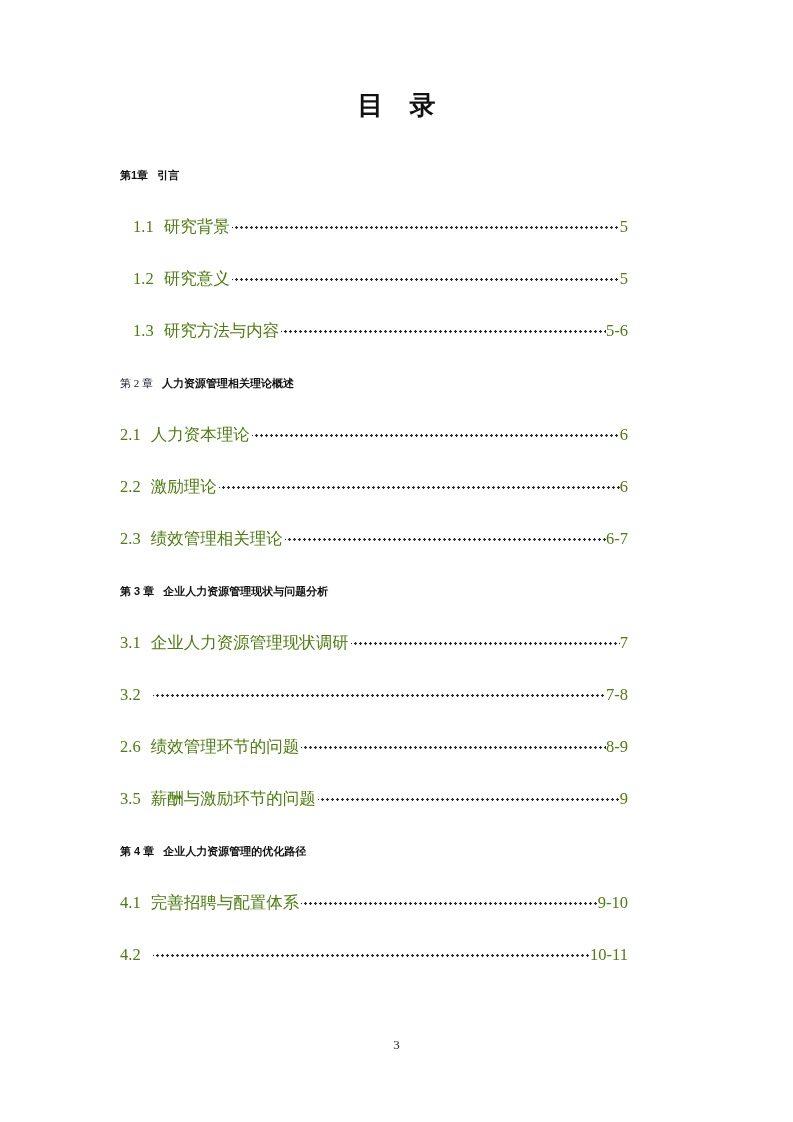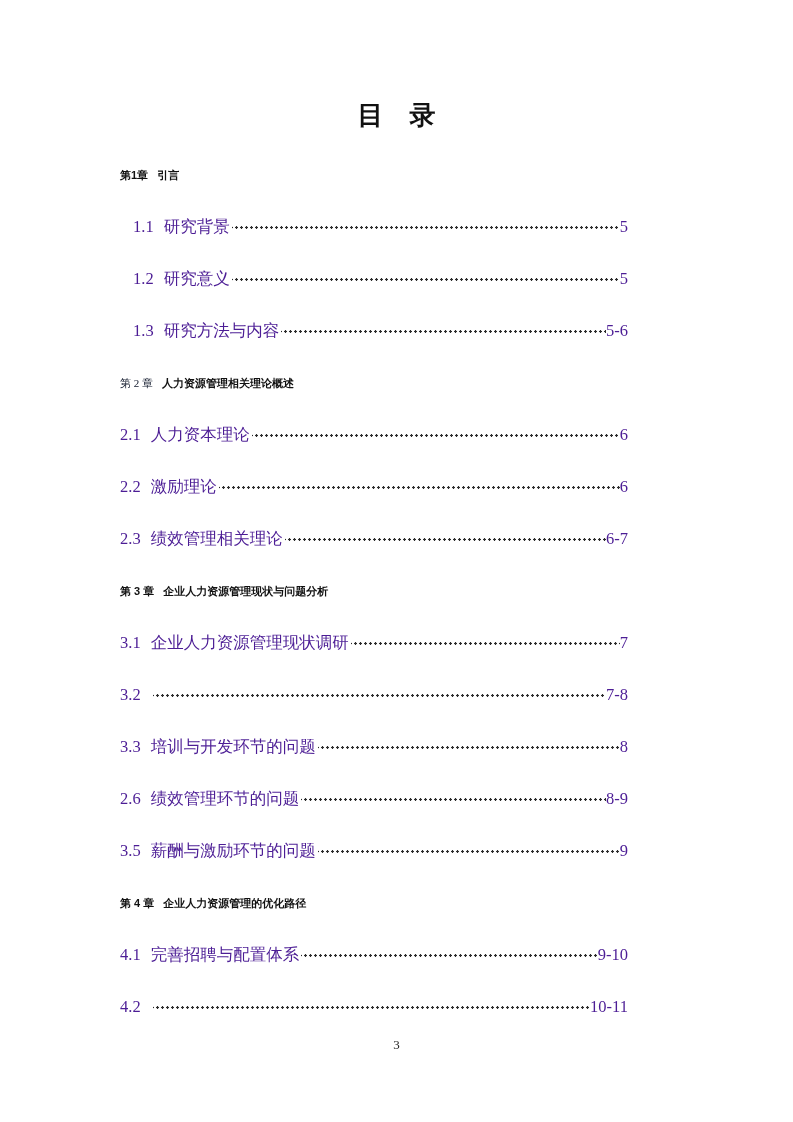--- a/index.html
+++ b/index.html
@@ -11,21 +11,21 @@
     position: relative;
     width: 793px;
     height: 1122px;
     background: #ffffff;
     color: #1b1b1b;
     font-family: "Liberation Serif", "DejaVu Serif", serif;
     overflow: hidden;
   }
   .toc-title {
     position: absolute;
-    top: 98px;
+    top: 88px;
     left: 0;
     width: 100%;
     text-align: center;
     font-size: 26px;
     font-weight: 700;
     font-family: "Liberation Sans", "DejaVu Sans", sans-serif;
     color: #111;
   }
   .content {
     position: absolute;
@@ -48,21 +48,21 @@
     font-family: "Liberation Serif", "DejaVu Serif", serif;
     font-weight: 400;
     color: #0f172a;
   }
   .entry {
     display: flex;
     align-items: center;
     height: 24px;
     margin-bottom: 28px;
     font-size: 16.5px;
-    color: #4c1d95;
+    color: #4d7c0f;
   }
   .entry.indent { padding-left: 13px; }
   .entry .num { margin-right: 10px; white-space: nowrap; }
   .entry .title { white-space: nowrap; }
   .dots {
     flex: 1 1 auto;
     align-self: stretch;
     margin-left: 2px;
     background-image: radial-gradient(circle, #2b2b2b 1.1px, transparent 1.45px);
     background-size: 5px 5px;
@@ -142,26 +142,20 @@
       <span class="title">企业人力资源管理现状调研</span>
       <span class="dots"></span>
       <span class="pagenum">7</span>
     </div>
     <div class="entry">
       <span class="num">3.2</span>
       <span class="dots"></span>
       <span class="pagenum">7-8</span>
     </div>
     <div class="entry">
-      <span class="num">3.3</span>
-      <span class="title">培训与开发环节的问题</span>
-      <span class="dots"></span>
-      <span class="pagenum">8</span>
-    </div>
-    <div class="entry">
       <span class="num">2.6</span>
       <span class="title">绩效管理环节的问题</span>
       <span class="dots"></span>
       <span class="pagenum">8-9</span>
     </div>
     <div class="entry">
       <span class="num">3.5</span>
       <span class="title">薪酬与激励环节的问题</span>
       <span class="dots"></span>
       <span class="pagenum">9</span>

